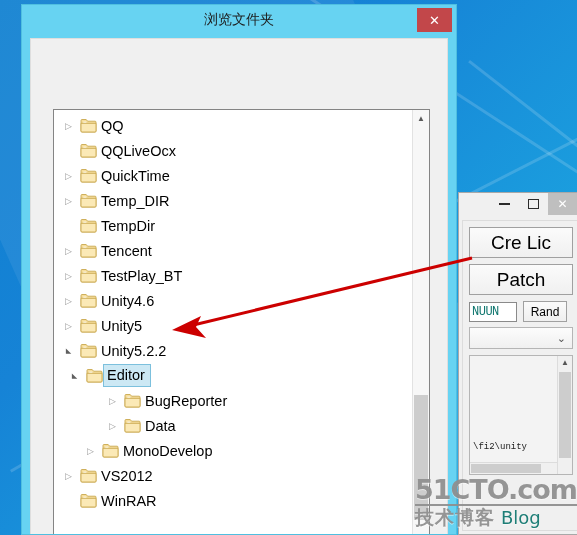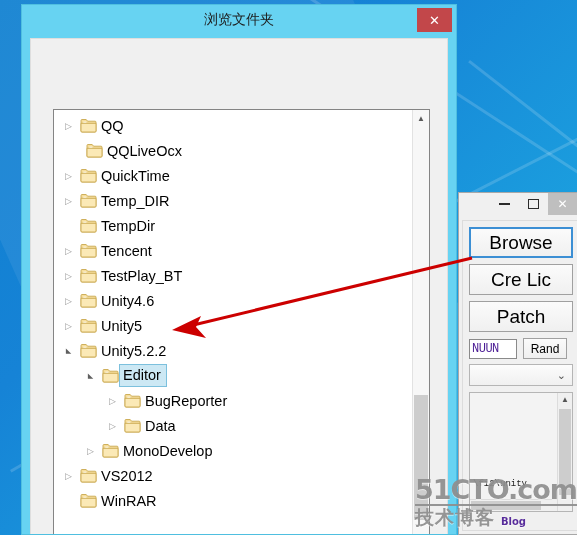--- a/index.html
+++ b/index.html
@@ -79,21 +79,21 @@
     cursor: default;
   }
   .bigbtn.focused { border-color: #3c8fd4; outline: 1px solid #3c8fd4; outline-offset: -2px; }
   .rowline { display: flex; align-items: center; gap: 6px; margin-bottom: 5px; }
   .txtfield {
     width: 48px; height: 20px;
     background: #ffffff;
     border: 1px solid #8a8a8a;
     font-family: "Liberation Mono", monospace;
     font-size: 12px;
-    color: #4c1d95;
+    color: #0f766e;
     padding: 0 2px;
     line-height: 18px;
     letter-spacing: -0.5px;
   }
   .smallbtn {
     width: 44px; height: 21px;
     background: linear-gradient(#fbfbfb,#efefef);
     border: 1px solid #a0a0a0;
     font-family: Liberation Sans, sans-serif;
     font-size: 12px;
@@ -256,21 +256,21 @@
     letter-spacing: -1px;
     text-shadow: 0 1px 0 rgba(255,255,255,0.55);
   }
   #wm-rule { height: 2px; background: #8f8f8f; margin: 1px 0 2px 0; }
   #wm-bottom {
     display: flex; align-items: flex-end; justify-content: flex-start;
     font-family: "DejaVu Sans", sans-serif;
   }
   #wm-cn { font-size: 19px; font-weight: bold; color: #8f8f8f; letter-spacing: 1px;
            text-shadow: 0 1px 0 rgba(255,255,255,0.55); }
-  #wm-blog { font-size: 10px; font-weight: bold; color: #4c1d95; padding-left: 6px;
+  #wm-blog { font-size: 18px; font-weight: normal; color: #0f766e; padding-left: 6px;
            text-shadow: 0 1px 0 rgba(255,255,255,0.55); }
 </style>
 </head>
 <body>
 
 <div id="root">
 
   <div id="desktop">
     <div class="wedge" style="left:-40px;top:-60px;width:420px;height:330px;transform:rotate(-24deg);"></div>
     <div class="wedge" style="left:240px;top:300px;width:520px;height:400px;transform:rotate(-20deg);background:rgba(255,255,255,0.10);"></div>
@@ -284,21 +284,20 @@
     <div id="bgwin-titlebar">
       <div class="winbtn">
           <span class="bar"></span>
         </div>
       <div class="winbtn">
           <span class="sq"></span>
         </div>
       <div class="winbtn close">✕</div>
     </div>
     <div id="bgwin-body">
-      <div class="bigbtn focused">Browse</div>
       <div class="bigbtn">Cre Lic</div>
       <div class="bigbtn">Patch</div>
 
       <div class="rowline">
         <div class="txtfield">NUUN</div>
         <div class="smallbtn">Rand</div>
       </div>
 
       <div class="combo">
         <span>⌄</span>
@@ -329,21 +328,21 @@
               <span class="chev" style="font-size: 9px;">▷</span>
               <span class="folder">
                 <svg width="17" height="15" viewBox="0 0 17 15">
                   <path d="M1 2.5 A1 1 0 0 1 2 1.5 H6.2 L7.6 3.2 H15 A1 1 0 0 1 16 4.2 V13 A1 1 0 0 1 15 14 H2 A1 1 0 0 1 1 13 Z" fill="#f6dd9b" stroke="#c9a84f" stroke-width="0.9"></path>
                   <path d="M3.3 3.6 H6.4 V13.6 H3.3 Z" fill="#ffffff" opacity="0.75"></path>
                   <path d="M1 5.3 H16 V13 A1 1 0 0 1 15 14 H2 A1 1 0 0 1 1 13 Z" fill="#fbe9b6" stroke="#c9a84f" stroke-width="0.9"></path>
                 </svg>
               </span>
               <span class="tlabel">QQ</span>
             </div>
-            <div class="titem" style="padding-left: 12px;">
+            <div class="titem" style="padding-left: 6px;">
               <span class="chev"></span>
               <span class="folder">
                 <svg width="17" height="15" viewBox="0 0 17 15">
                   <path d="M1 2.5 A1 1 0 0 1 2 1.5 H6.2 L7.6 3.2 H15 A1 1 0 0 1 16 4.2 V13 A1 1 0 0 1 15 14 H2 A1 1 0 0 1 1 13 Z" fill="#f6dd9b" stroke="#c9a84f" stroke-width="0.9"></path>
                   <path d="M3.3 3.6 H6.4 V13.6 H3.3 Z" fill="#ffffff" opacity="0.75"></path>
                   <path d="M1 5.3 H16 V13 A1 1 0 0 1 15 14 H2 A1 1 0 0 1 1 13 Z" fill="#fbe9b6" stroke="#c9a84f" stroke-width="0.9"></path>
                 </svg>
               </span>
               <span class="tlabel">QQLiveOcx</span>
             </div>
@@ -428,21 +427,21 @@
               <span class="chev open" style="transform: scaleX(-1); font-size: 7px;">◢</span>
               <span class="folder">
                 <svg width="17" height="15" viewBox="0 0 17 15">
                   <path d="M1 2.5 A1 1 0 0 1 2 1.5 H6.2 L7.6 3.2 H15 A1 1 0 0 1 16 4.2 V13 A1 1 0 0 1 15 14 H2 A1 1 0 0 1 1 13 Z" fill="#f6dd9b" stroke="#c9a84f" stroke-width="0.9"></path>
                   <path d="M3.3 3.6 H6.4 V13.6 H3.3 Z" fill="#ffffff" opacity="0.75"></path>
                   <path d="M1 5.3 H16 V13 A1 1 0 0 1 15 14 H2 A1 1 0 0 1 1 13 Z" fill="#fbe9b6" stroke="#c9a84f" stroke-width="0.9"></path>
                 </svg>
               </span>
               <span class="tlabel">Unity5.2.2</span>
             </div>
-            <div class="titem selected" style="padding-left: 28px;">
+            <div class="titem selected" style="padding-left: 12px;">
               <span class="chev open" style="transform: scaleX(-1); font-size: 7px;">◢</span>
               <span class="folder">
                 <svg width="17" height="15" viewBox="0 0 17 15">
                   <path d="M1 2.5 A1 1 0 0 1 2 1.5 H6.2 L7.6 3.2 H15 A1 1 0 0 1 16 4.2 V13 A1 1 0 0 1 15 14 H2 A1 1 0 0 1 1 13 Z" fill="#f6dd9b" stroke="#c9a84f" stroke-width="0.9"></path>
                   <path d="M3.3 3.6 H6.4 V13.6 H3.3 Z" fill="#ffffff" opacity="0.75"></path>
                   <path d="M1 5.3 H16 V13 A1 1 0 0 1 15 14 H2 A1 1 0 0 1 1 13 Z" fill="#fbe9b6" stroke="#c9a84f" stroke-width="0.9"></path>
                 </svg>
               </span>
               <span class="tlabel">Editor</span>
             </div>

